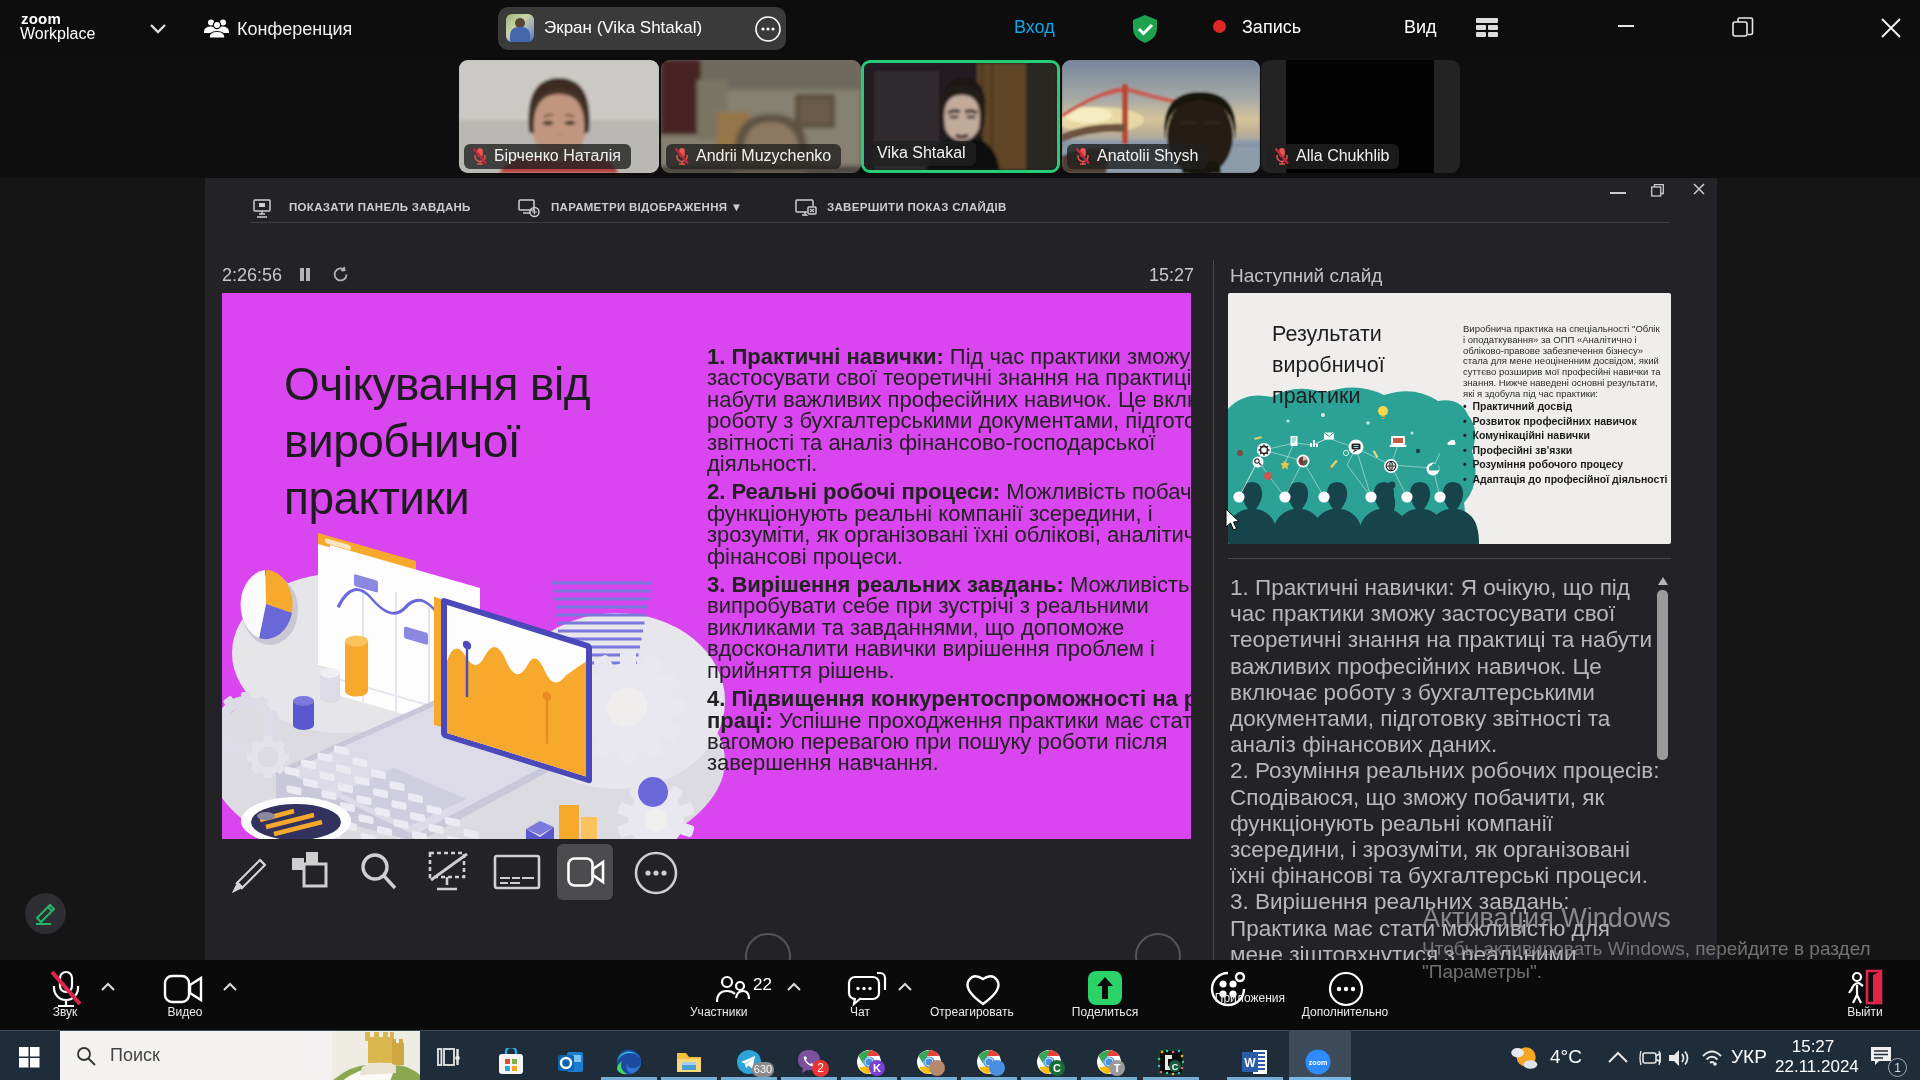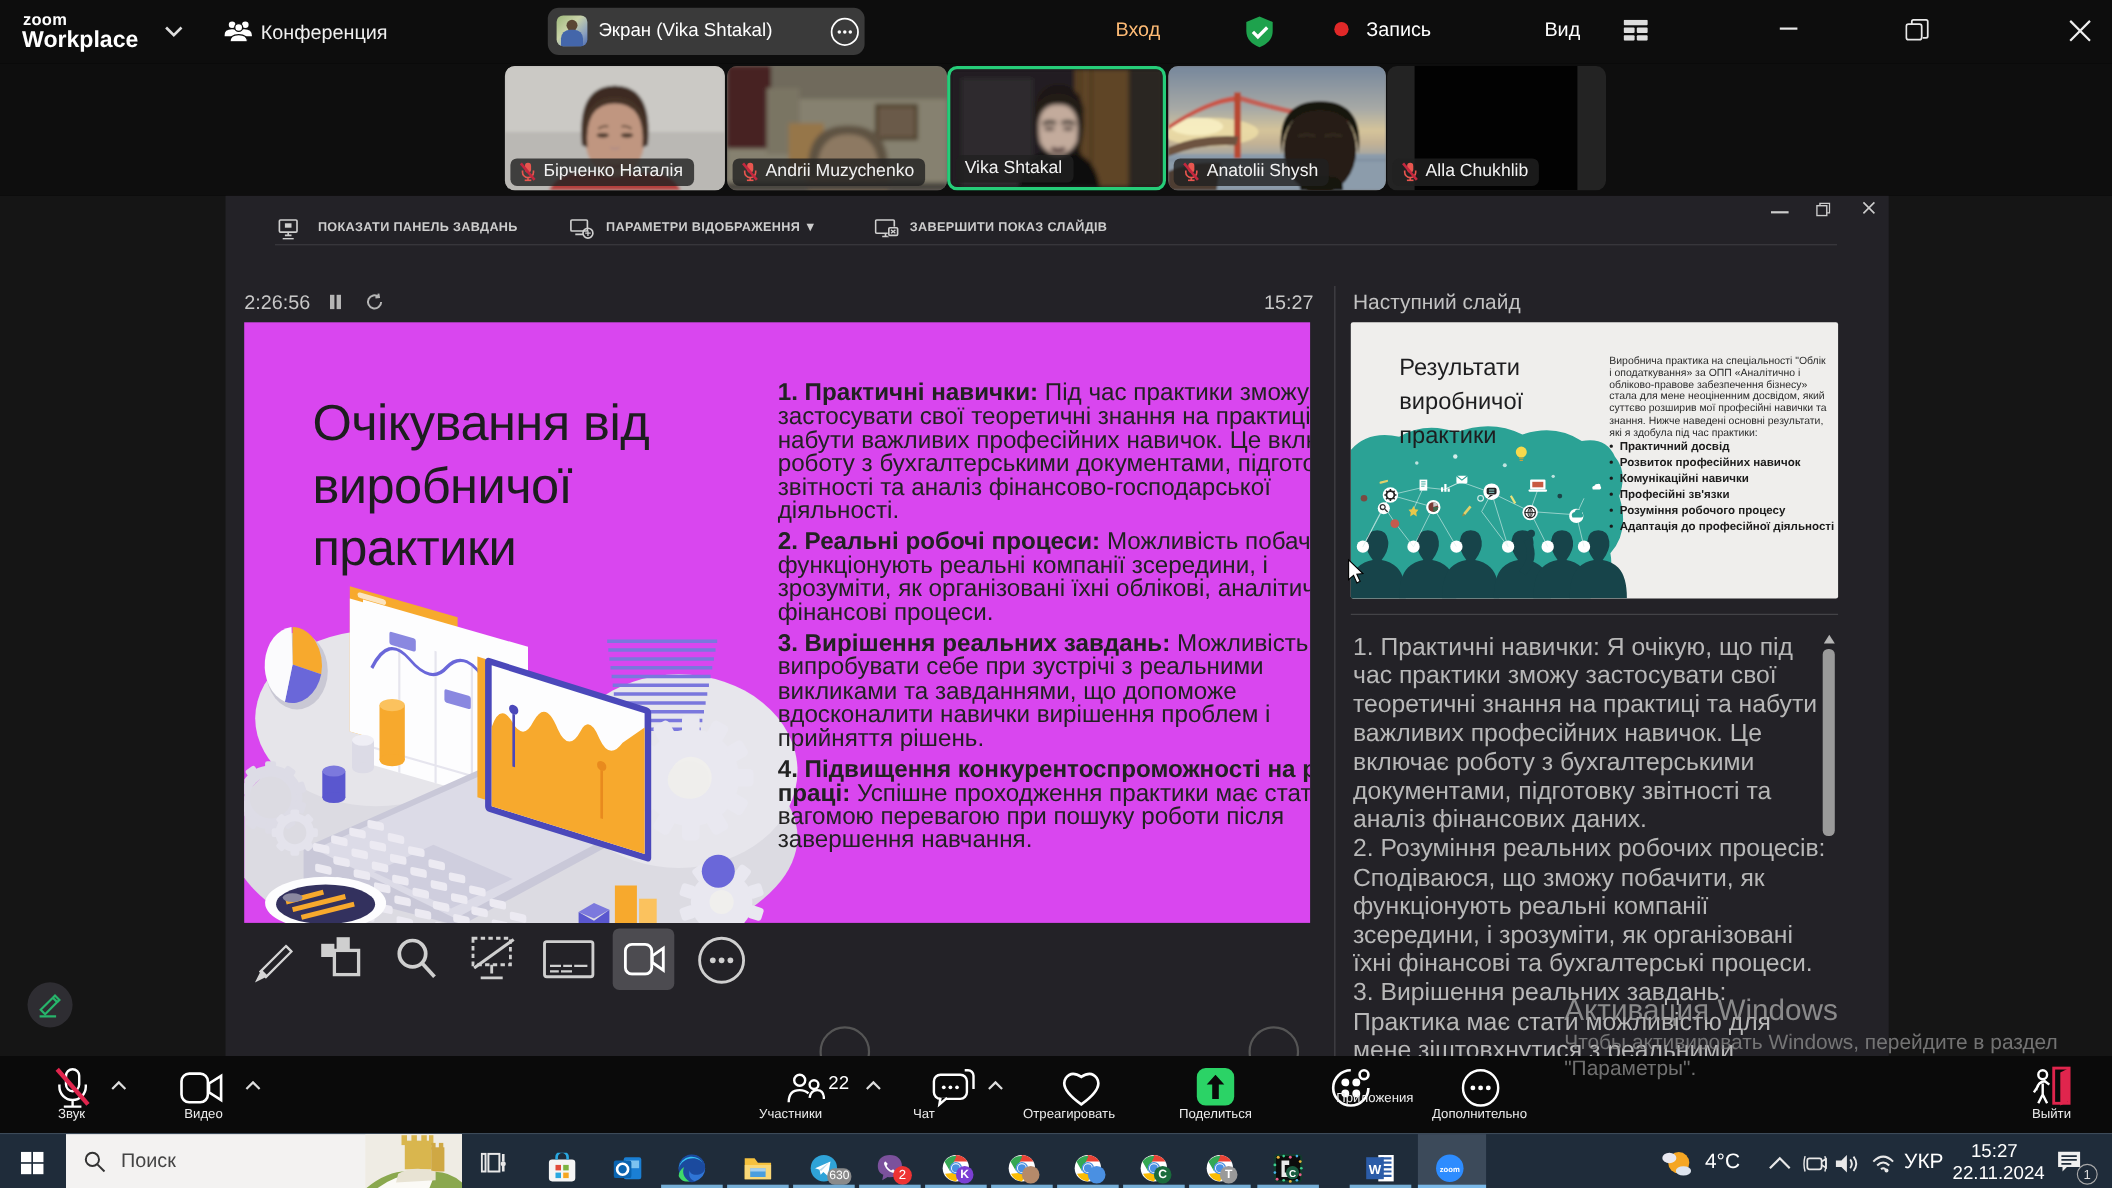--- a/index.html
+++ b/index.html
@@ -4,21 +4,21 @@
 *{margin:0;padding:0;box-sizing:border-box}
 html,body{width:1920px;height:1080px;overflow:hidden;background:#000;font-family:"Liberation Sans",sans-serif}
 .abs{position:absolute}
 #stage{position:relative;width:1920px;height:1080px}
 </style></head>
 <body>
 <div id="stage">
 
 <div class="abs" id="topbar" style="left:0;top:0;width:1920px;height:58px;background:#0d0d0d">
   <div class="abs" style="left:21px;top:10px;color:#fff;font-size:15px;font-weight:bold;letter-spacing:.2px">zoom</div>
-  <div class="abs" style="left:20px;top:25px;color:#fff;font-size:21px;font-weight:700">Workplace</div>
+  <div class="abs" style="left:20px;top:25px;color:#fff;font-size:16px;font-weight:400">Workplace</div>
   <svg class="abs" style="left:148px;top:22px" width="20" height="14" viewBox="0 0 20 14">
         <path d="M3 3 L10 10 L17 3" stroke="#ddd" stroke-width="2.4" fill="none"></path>
       </svg>
   <svg class="abs" style="left:204px;top:17px" width="26" height="24" viewBox="0 0 26 24" fill="#fff">
     <circle cx="7" cy="5.5" r="3"></circle>
         <circle cx="19" cy="5.5" r="3"></circle>
     <path d="M0 15 q0-5.5 7-5.5 q4 0 5.5 2 q1.5-2 5.5-2 q7 0 7 5.5 l0 1 h-25z"></path>
     <circle cx="13" cy="8" r="3.6" stroke="#0d0d0d" stroke-width="1.2"></circle>
     <path d="M5 21 q0-6.5 8-6.5 q8 0 8 6.5z" stroke="#0d0d0d" stroke-width="1.2"></path>
   </svg>
@@ -31,21 +31,21 @@
     </div>
     <div class="abs" style="left:46px;top:11px;color:#fff;font-size:17px">Экран (Vika Shtakal)</div>
     <svg class="abs" style="left:256px;top:8px" width="28" height="28" viewBox="0 0 28 28">
           <circle cx="14" cy="14" r="12" stroke="#fff" stroke-width="1.6" fill="none"></circle>
           <circle cx="9" cy="14" r="1.6" fill="#fff"></circle>
           <circle cx="14" cy="14" r="1.6" fill="#fff"></circle>
           <circle cx="19" cy="14" r="1.6" fill="#fff"></circle>
         </svg>
   </div>
 
-  <div class="abs" style="left:1014px;top:17px;color:#fdba74;font-size:18px">Вход</div>
+  <div class="abs" style="left:1014px;top:17px;color:#0ea5e9;font-size:18px">Вход</div>
   <svg class="abs" style="left:1128px;top:12px" width="34" height="34" viewBox="0 0 34 34">
     <path d="M17 3 L29 8 v8 c0 8-5 12-12 15 C10 28 5 24 5 16 V8 Z" fill="#1ea24d"></path>
     <path d="M11 17 l4.5 4.5 L24 13" stroke="#fff" stroke-width="3" fill="none"></path>
   </svg>
   <circle class="abs"></circle>
   <div class="abs" style="left:1213px;top:20px;width:13px;height:13px;border-radius:50%;background:#e02828"></div>
   <div class="abs" style="left:1242px;top:17px;color:#fff;font-size:18px">Запись</div>
   <div class="abs" style="left:1404px;top:17px;color:#fff;font-size:18px">Вид</div>
   <svg class="abs" style="left:1476px;top:18px" width="22" height="19" viewBox="0 0 22 19" fill="#ddd">
     <rect x="0" y="0" width="22" height="5" rx="1"></rect>
@@ -686,21 +686,21 @@
     <path d="M30 3 h3 a5 5 0 0 1 5 5 v12"></path>
     <rect x="2" y="7" width="30" height="22" rx="6"></rect>
         <path d="M8 28 l-1 6 7-6" fill="#0a0a0a"></path>
     <circle cx="11" cy="18.5" r="1.7" fill="#fff" stroke="none"></circle>
         <circle cx="17" cy="18.5" r="1.7" fill="#fff" stroke="none"></circle>
         <circle cx="23" cy="18.5" r="1.7" fill="#fff" stroke="none"></circle>
   </svg>
   <svg class="abs" style="left:897px;top:22px" width="16" height="10" viewBox="0 0 16 10">
         <path d="M2 8 L8 2 L14 8" stroke="#ddd" stroke-width="2" fill="none"></path>
       </svg>
-  <div class="abs zlab" style="left:830px;top:45px;width:60px;text-align:left">Чат</div>
+  <div class="abs zlab" style="left:830px;top:45px;width:60px;text-align:center">Чат</div>
 
   <svg class="abs" style="left:963px;top:12px" width="40" height="36" viewBox="0 0 40 36" fill="none" stroke="#fff" stroke-width="2.4">
         <path d="M20 32 C6 22 2 14 6 8 q5-7 14-1 q9-6 14 1 c4 6 0 14-14 24z"></path>
       </svg>
   <div class="abs zlab" style="left:930px;top:45px;width:110px;text-align:left">Отреагировать</div>
 
   <div class="abs" style="left:1088px;top:11px;width:34px;height:34px;background:#2bd366;border-radius:8px">
     <svg style="position:absolute;left:8px;top:6px" width="18" height="22" viewBox="0 0 18 22">
           <path d="M9 0 L17 9 h-5 v13 h-6 V9 h-5z" fill="#0a0a0a"></path>
         </svg>

